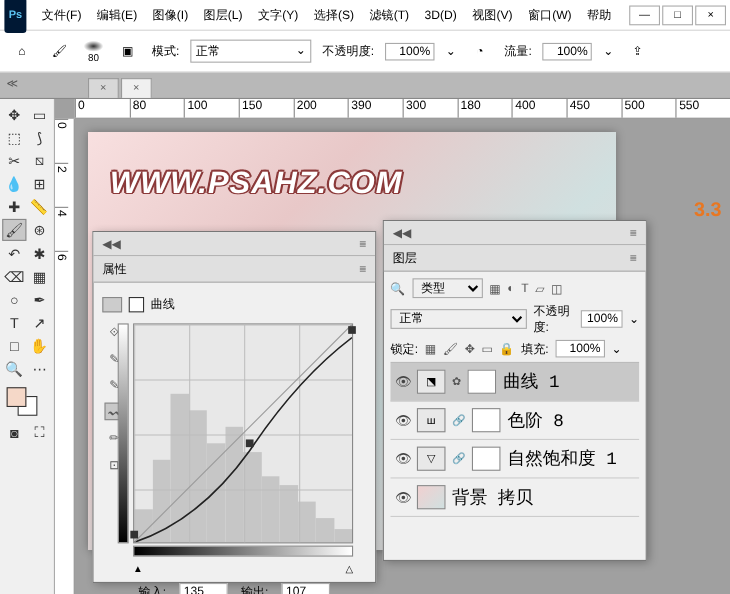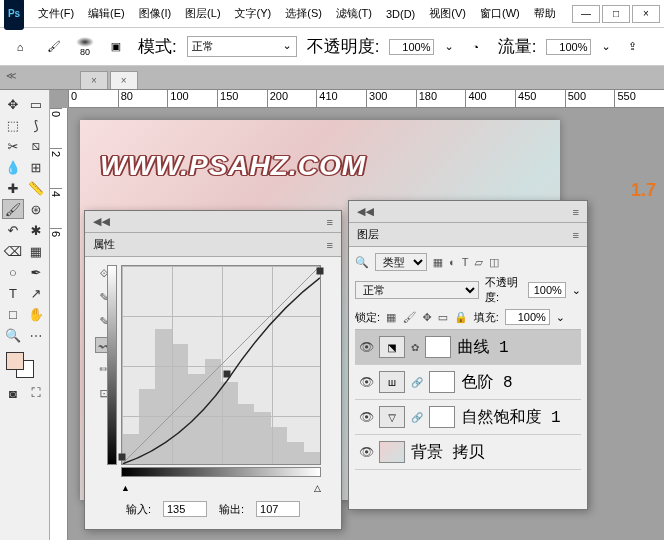--- a/index.html
+++ b/index.html
@@ -57,31 +57,31 @@
 .grad-bar{height:10px;background:linear-gradient(90deg,#000,#fff);border:1px solid #888;margin-top:2px;}
 .grad-v{width:10px;height:200px;background:linear-gradient(#fff,#000);border:1px solid #888;position:absolute;left:-14px;top:0;}
 .slider-row{display:flex;align-items:center;gap:4px;margin-top:6px;}
 .slider-tri{font-size:9px;}
 .io-row{display:flex;justify-content:center;gap:12px;margin-top:8px;align-items:center;}
 .io-row input{width:44px;border:1px solid #aaa;padding:1px 3px;text-align:left;}
 .layer-panel{top:200px;left:348px;width:240px;height:310px;}
 .layer-body{padding:6px;}
 .lrow{display:flex;align-items:center;gap:6px;margin-bottom:4px;}
 .lrow select{border:1px solid #aaa;padding:1px 3px;flex:0 0 auto;}
-.filter-sel{width:52px;}
+.filter-sel{width:64px;}
 .blend-sel{width:124px;}
 .mini-icons{display:flex;gap:6px;color:#555;}
 .layer-list{border-top:1px solid #bbb;margin-top:4px;}
 .layer-item{display:flex;align-items:center;gap:6px;padding:6px 4px;border-bottom:1px solid #ccc;}
 .layer-item.sel{background:#c8c8c8;}
 .eye{width:14px;font-size:12px;color:#444;}
 .thumb{width:26px;height:22px;border:1px solid #888;background:#e8e8e8;display:flex;align-items:center;justify-content:center;font-size:10px;}
 .mask{width:26px;height:22px;border:1px solid #888;background:#fff;}
 .link{font-size:10px;color:#555;}
-.lbl{font-size:17px;}
+.lbl{font-size:11px;}
 .lname{font-size:16px;font-family:Liberation Mono, monospace;}
 </style>
 </head>
 <body>
 
 <div class="menubar">
   <div class="ps-logo">Ps</div>
   <div class="menu-item">文件(F)</div>
   <div class="menu-item">编辑(E)</div>
   <div class="menu-item">图像(I)</div>
@@ -167,60 +167,65 @@
     <div class="tool">⛶</div>
   </div>
 
   <div class="canvas-area">
     <div class="ruler-h">
       <span>0</span>
         <span>80</span>
         <span>100</span>
         <span>150</span>
         <span>200</span>
-        <span>410</span>
+        <span>390</span>
         <span>300</span>
         <span>180</span>
         <span>400</span>
         <span>450</span>
         <span>500</span>
         <span>550</span>
     </div>
     <div class="ruler-v">
       <span>0</span>
         <span>2</span>
         <span>4</span>
         <span>6</span>
     </div>
     <div class="canvas">
       <div class="watermark">WWW.PSAHZ.COM</div>
     </div>
   </div>
 
-  <div class="side-num">1.7</div>
+  <div class="side-num">3.3</div>
 </div>
 
 <div class="panel prop-panel">
   <div class="panel-hdr">
     <div class="panel-ctrl">
         <span>◀◀</span>
       </div>
     <div class="panel-ctrl">
         <span>≡</span>
       </div>
   </div>
   <div class="panel-hdr">
     <div class="panel-tabs">
         <span>属性</span>
       </div>
     <div class="panel-ctrl">
         <span>≡</span>
       </div>
   </div>
   <div class="prop-body">
+    <div class="prop-title">
+      <div class="adj-icon"></div>
+      <div style="width:14px;height:14px;background:#fff;border:1px solid #333"></div>
+      <span>曲线</span>
+    </div>
     <div class="curve-area">
       <div class="curve-tools">
         <div class="ct">⟐</div>
         <div class="ct">✎</div>
         <div class="ct">✎</div>
         <div class="ct sel">〰</div>
         <div class="ct">✏</div>
         <div class="ct">⊡</div>
       </div>
       <div class="curve-box" style="position:relative;">

